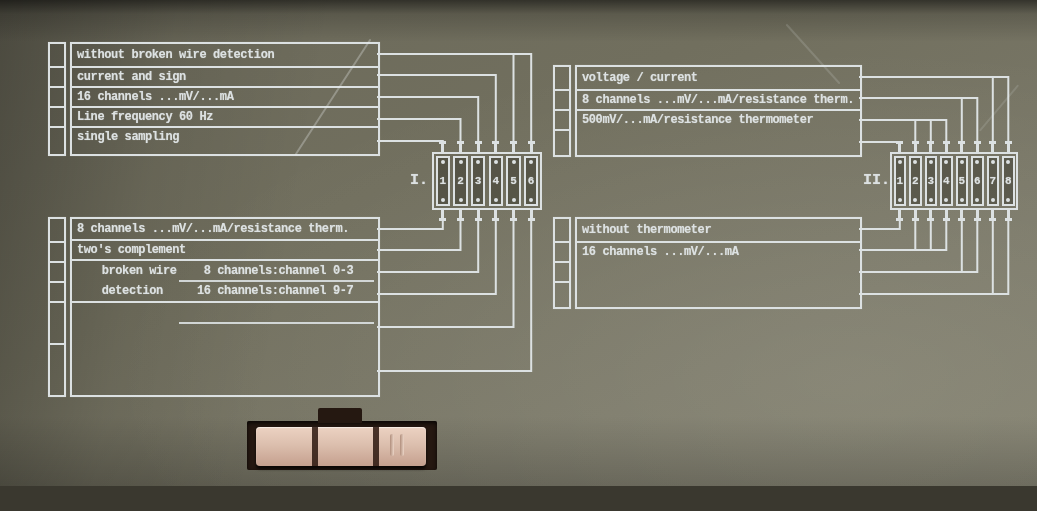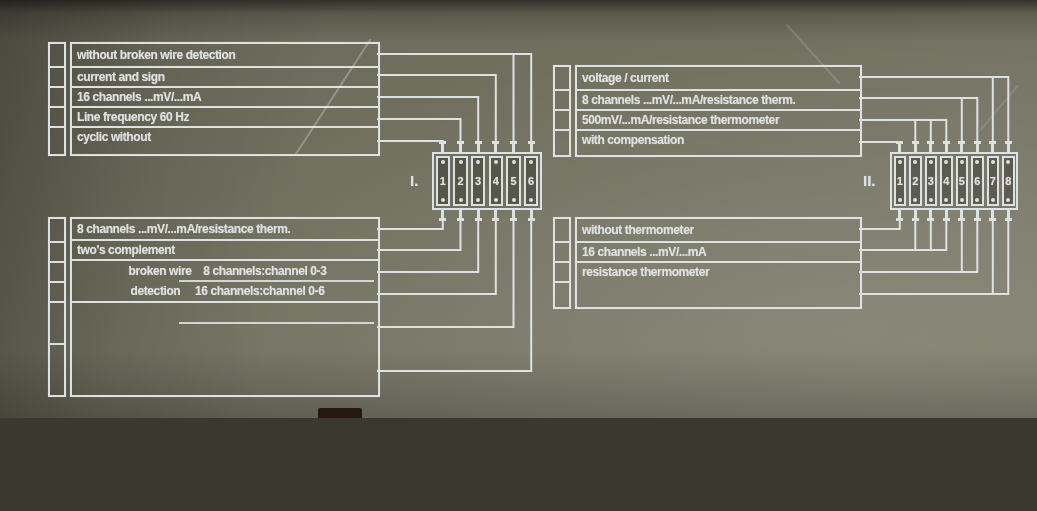--- a/index.html
+++ b/index.html
@@ -1,18 +1,18 @@
 <!DOCTYPE html>
 <html style="--ink: #dce1e2; --cutout: #251811; --dip: #dcbfae;"><head>
 <meta charset="utf-8">
 <style>
   html,body{margin:0;padding:0;background:#3a382f;}
   #stage{
-    position:relative;width:1037px;height:418px;overflow:hidden;
-    font-family:Liberation Sans, sans-serif;
+    position:relative;width:1037px;height:486px;overflow:hidden;
+    font-family:Liberation Mono, monospace;
     background:
       radial-gradient(ellipse at 82% 78%, rgba(255,255,240,0.10), rgba(255,255,240,0) 62%),
       linear-gradient(180deg, rgba(0,0,0,0.55) 0px, rgba(0,0,0,0.18) 14px, rgba(0,0,0,0) 42px),
       linear-gradient(100deg, rgba(0,0,0,0.30) 0%, rgba(0,0,0,0.08) 16%, rgba(0,0,0,0) 30%),
       linear-gradient(0deg, rgba(0,0,0,0.22) 0px, rgba(0,0,0,0) 70px),
       linear-gradient(155deg, #6b695a 0%, #716f5e 38%, #7a7868 72%, #807e6d 100%);
   }
   .scratch{position:absolute;width:2px;background:rgba(235,240,240,0.30);border-radius:2px;pointer-events:none;}
   #wires{position:absolute;left:0;top:0;}
   .cfg-box,.ladder{position:absolute;border:2px solid var(--ink,#dce1e2);box-sizing:border-box;
@@ -65,40 +65,40 @@
         <div class="cfg-row" style="height: 20px;">
           <div class="row-line">current and sign</div>
         </div>
         <div class="cfg-row" style="height: 20px;">
           <div class="row-line">16 channels ...mV/...mA</div>
         </div>
         <div class="cfg-row" style="height: 20px;">
           <div class="row-line">Line frequency 60 Hz</div>
         </div>
         <div class="cfg-row" style="height: 20px;">
-          <div class="row-line">cyclic without</div>
+          <div class="row-line">single sampling</div>
         </div>
       </div>
       <div class="ladder" style="left: 48px; top: 42px; width: 18px; height: 114px;">
         <div class="ladder-cell" style="height: 22px;"></div>
         <div class="ladder-cell" style="height: 20px;"></div>
         <div class="ladder-cell" style="height: 20px;"></div>
         <div class="ladder-cell" style="height: 20px;"></div>
         <div class="ladder-cell" style="height: 20px;"></div>
       </div>
       <div class="cfg-box" style="left: 70px; top: 217px; width: 310px; height: 180px;">
         <div class="cfg-row" style="height: 20px;">
           <div class="row-line">8 channels ...mV/...mA/resistance therm.</div>
         </div>
         <div class="cfg-row" style="height: 20px;">
           <div class="row-line">two's complement</div>
         </div>
         <div class="cfg-row" style="height: 42px; align-items: center;">
           <div class="row-line">broken wire    8 channels:channel 0-3</div>
-          <div class="row-line">detection     16 channels:channel 0-6</div>
+          <div class="row-line">detection     16 channels:channel 9-7</div>
           <div class="midline"></div>
         </div>
         <div class="cfg-row" style="height: 42px;">
           <div class="midline"></div>
         </div>
       </div>
       <div class="ladder" style="left: 48px; top: 217px; width: 18px; height: 180px;">
         <div class="ladder-cell" style="height: 22px;"></div>
         <div class="ladder-cell" style="height: 20px;"></div>
         <div class="ladder-cell" style="height: 20px;"></div>
@@ -109,39 +109,33 @@
       <div class="cfg-box" style="left: 575px; top: 65px; width: 287px; height: 92px;">
         <div class="cfg-row" style="height: 22px;">
           <div class="row-line">voltage / current</div>
         </div>
         <div class="cfg-row" style="height: 20px;">
           <div class="row-line">8 channels ...mV/...mA/resistance therm.</div>
         </div>
         <div class="cfg-row" style="height: 20px;">
           <div class="row-line">500mV/...mA/resistance thermometer</div>
         </div>
-        <div class="cfg-row" style="height: 20px;">
-          <div class="row-line">with compensation</div>
-        </div>
       </div>
       <div class="ladder" style="left: 553px; top: 65px; width: 18px; height: 92px;">
         <div class="ladder-cell" style="height: 22px;"></div>
         <div class="ladder-cell" style="height: 20px;"></div>
         <div class="ladder-cell" style="height: 20px;"></div>
         <div class="ladder-cell" style="height: 20px;"></div>
       </div>
       <div class="cfg-box" style="left: 575px; top: 217px; width: 287px; height: 92px;">
         <div class="cfg-row" style="height: 22px;">
           <div class="row-line">without thermometer</div>
         </div>
         <div class="cfg-row" style="height: 20px;">
           <div class="row-line">16 channels ...mV/...mA</div>
-        </div>
-        <div class="cfg-row" style="height: 20px;">
-          <div class="row-line">resistance thermometer</div>
         </div>
       </div>
       <div class="ladder" style="left: 553px; top: 217px; width: 18px; height: 92px;">
         <div class="ladder-cell" style="height: 22px;"></div>
         <div class="ladder-cell" style="height: 20px;"></div>
         <div class="ladder-cell" style="height: 20px;"></div>
         <div class="ladder-cell" style="height: 20px;"></div>
       </div>
     </div>
   <div id="switches">

